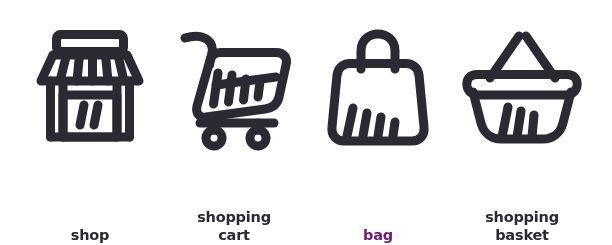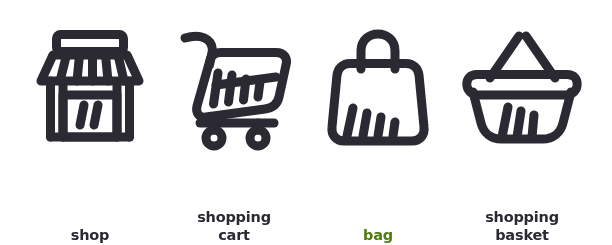--- a/index.html
+++ b/index.html
@@ -150,21 +150,21 @@
                    L 16 112 C 8 112, 3 106, 4 98
                    L 9 46 C 10 39, 15 34.5, 22 34.5 Z"></path>
 
           <path d="M25 79 L 19 107"></path>
           <path d="M39 84 L 35 107"></path>
           <path d="M53 88 L 50 107"></path>
           <path d="M67 93 L 65 107"></path>
         </g>
       </svg>
     </div>
-    <div class="icon-label" style="color: #4d7c0f;">bag</div>
+    <div class="icon-label" style="color: #701a75;">bag</div>
   </div>
 
   <div class="icon-cell cell-basket">
     <div class="icon-art">
       <svg width="116" height="118" viewBox="0 0 116 118" fill="none">
         <g stroke="#2b2a33" stroke-width="9" stroke-linecap="round" stroke-linejoin="round" fill="none">
 
           <path d="M55 7 L 26 49"></path>
 
           <path d="M62 7 L 91 49"></path>

